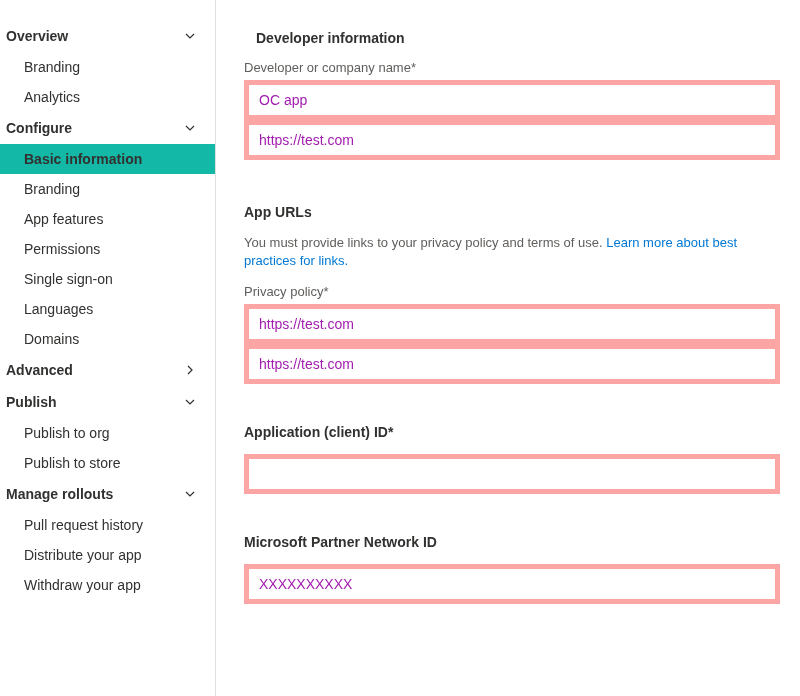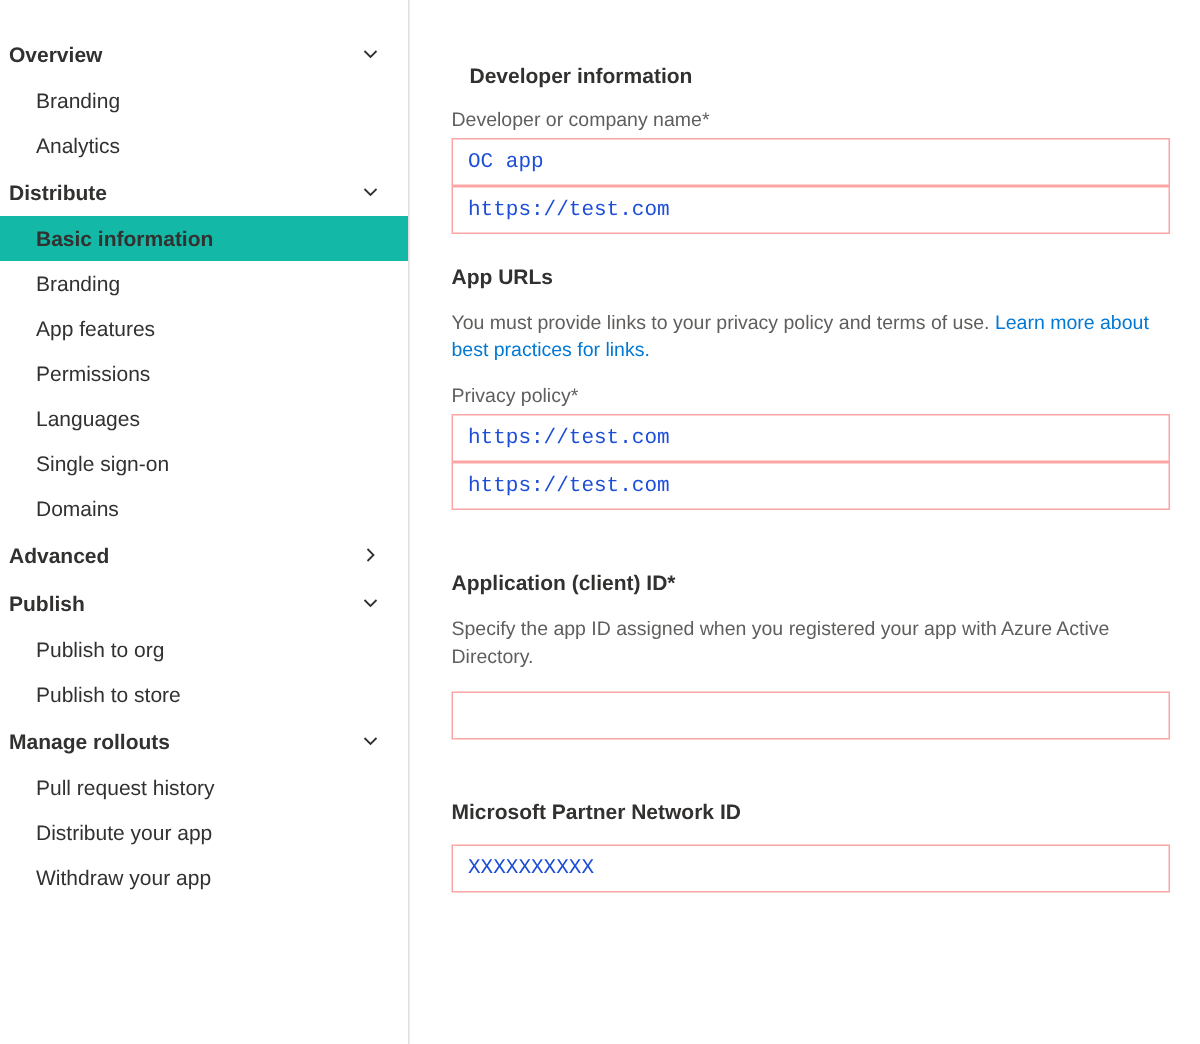--- a/index.html
+++ b/index.html
@@ -7,21 +7,21 @@
       font-family: "Segoe UI", -apple-system, BlinkMacSystemFont, sans-serif;
       font-size: 14px;
       color: #323130;
       background: #ffffff;
       width: 800px;
       height: 696px;
       display: flex;
       overflow: hidden;
     }
     .sidebar {
-      width: 273px;
+      width: 216px;
       border-right: 1px solid #e1dfdd;
       padding-top: 20px;
       overflow-y: auto;
       flex-shrink: 0;
     }
     .nav-section-header {
       display: flex;
       justify-content: space-between;
       align-items: center;
       padding: 8px 18px 8px 6px;
@@ -50,79 +50,79 @@
       flex: 1;
       padding: 30px 20px 20px 28px;
       overflow-y: auto;
     }
     .section-title {
       font-weight: 600;
       font-size: 14px;
       margin-bottom: 14px;
       margin-top: 24px;
     }
-    .section-title:first-child { margin-top: 12px; padding-left: 12px; }
+    .section-title:first-child { margin-top: 0; padding-left: 12px; }
     .section-desc {
       font-size: 13px;
       color: #605e5c;
       margin-bottom: 14px;
       line-height: 1.4;
     }
     .section-desc a, a.inline-link {
       color: #0078d4;
       text-decoration: none;
       cursor: pointer;
     }
     .field-label {
       font-size: 13px;
       color: #605e5c;
       margin-bottom: 5px;
       margin-top: 8px;
     }
     .text-input {
       width: 100%;
-      border: 1px solid #fca5a5;
+      border: 5px solid #fca5a5;
       padding: 7px 10px;
       font-size: 14px;
-      color: #1d4ed8;
+      color: #a21caf;
       background: #ffffff;
-      font-family: Liberation Mono, monospace;
+      font-family: Liberation Sans, sans-serif;
     }
     svg.chevron { stroke: #323130; stroke-width: 1.2; fill: none; }
   </style>
 </head>
 <body>
 
 <nav class="sidebar">
 
   <div class="nav-section-header">
     <span>Overview</span>
     <span class="chev">
         <svg class="chevron" width="12" height="12" viewBox="0 0 12 12">
           <polyline points="2,4 6,8 10,4"></polyline>
         </svg>
       </span>
   </div>
   <div class="nav-item">Branding</div>
   <div class="nav-item">Analytics</div>
 
   <div class="nav-section-header">
-    <span>Distribute</span>
+    <span>Configure</span>
     <span class="chev">
         <svg class="chevron" width="12" height="12" viewBox="0 0 12 12">
           <polyline points="2,4 6,8 10,4"></polyline>
         </svg>
       </span>
   </div>
   <div class="nav-item active">Basic information</div>
   <div class="nav-item">Branding</div>
   <div class="nav-item">App features</div>
   <div class="nav-item">Permissions</div>
+  <div class="nav-item">Single sign-on</div>
   <div class="nav-item">Languages</div>
-  <div class="nav-item">Single sign-on</div>
   <div class="nav-item">Domains</div>
 
   <div class="nav-section-header">
     <span>Advanced</span>
     <span class="chev">
         <svg class="chevron" width="12" height="12" viewBox="0 0 12 12">
           <polyline points="4,2 8,6 4,10"></polyline>
         </svg>
       </span>
   </div>
@@ -154,30 +154,29 @@
 
 <main class="main">
 
   <div class="section-title">Developer information</div>
 
   <div class="field-label">Developer or company name*</div>
   <input class="text-input" type="text" value="OC app" style="">
 
   <input class="text-input" type="text" value="https://test.com" style="">
 
-  <div class="section-title" style="margin-top:20px">App URLs</div>
+  <div class="section-title" style="margin-top:44px">App URLs</div>
   <div class="section-desc">
     <span>You must provide links to your privacy policy and terms of use. </span><a class="inline-link">Learn more about best practices for links.</a>
   </div>
 
   <div class="field-label">Privacy policy*</div>
   <input class="text-input" type="text" value="https://test.com" style="">
 
   <input class="text-input" type="text" value="https://test.com" style="">
 
   <div class="section-title" style="margin-top:40px">Application (client) ID*</div>
-  <div class="section-desc">Specify the app ID assigned when you registered your app with Azure Active Directory.</div>
   <input class="text-input" type="text" value="" style="">
 
   <div class="section-title" style="margin-top:40px">Microsoft Partner Network ID</div>
   <input class="text-input" type="text" value="XXXXXXXXXX" style="">
 
 </main>
 
 </body></html>

